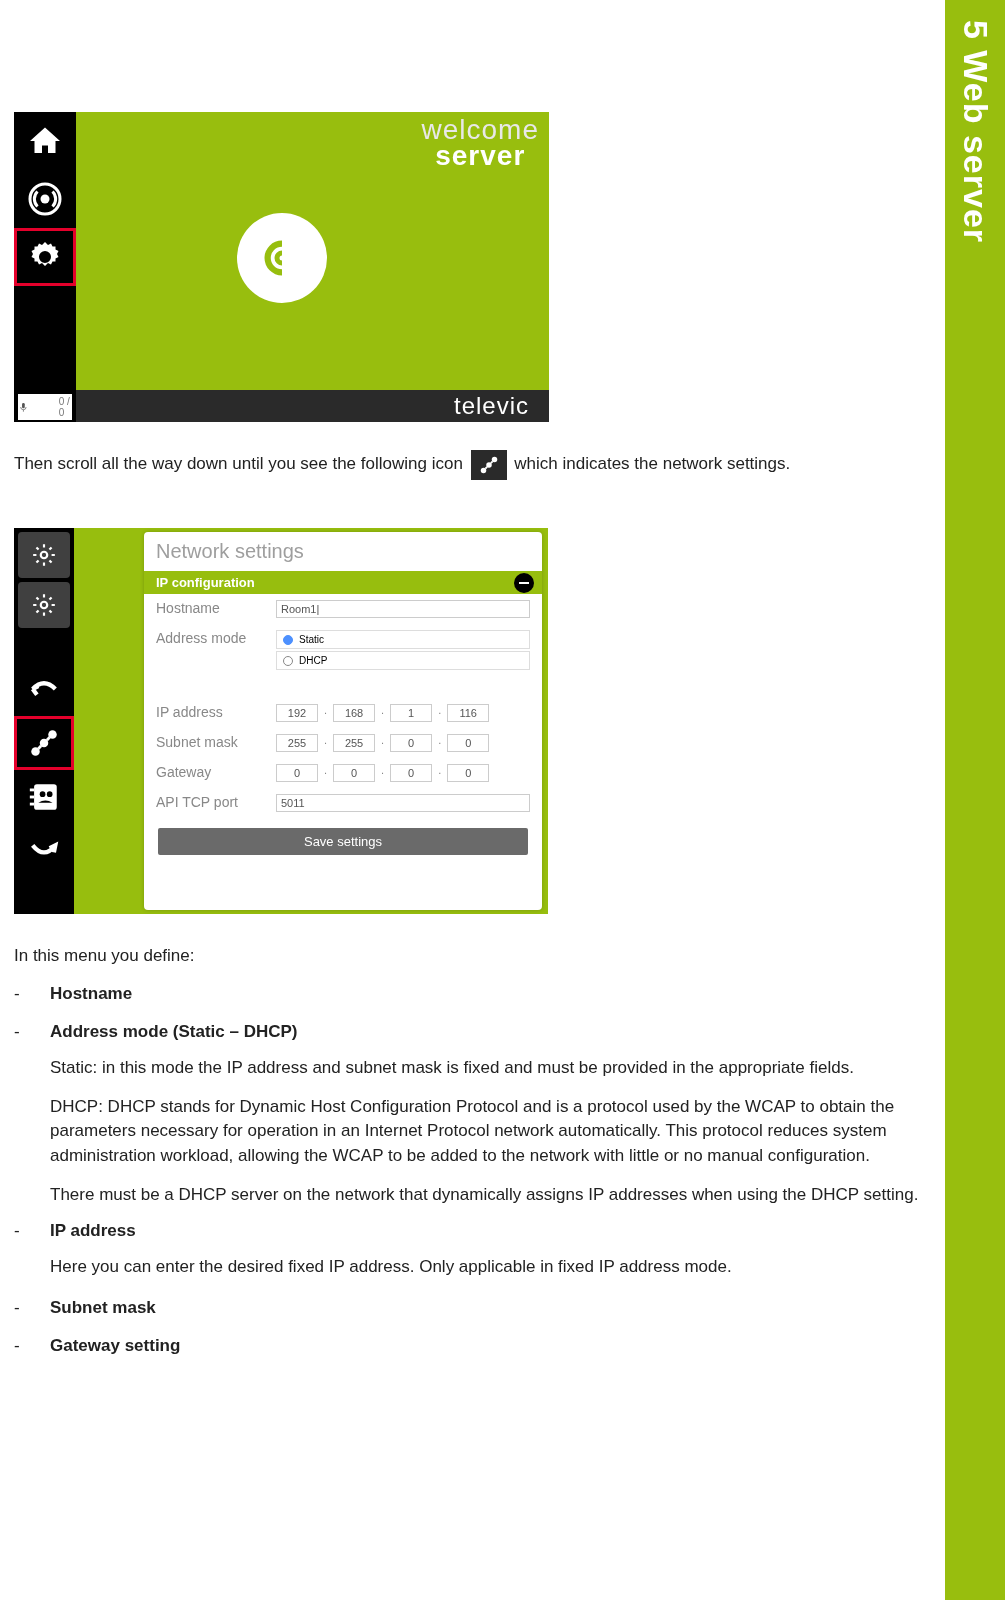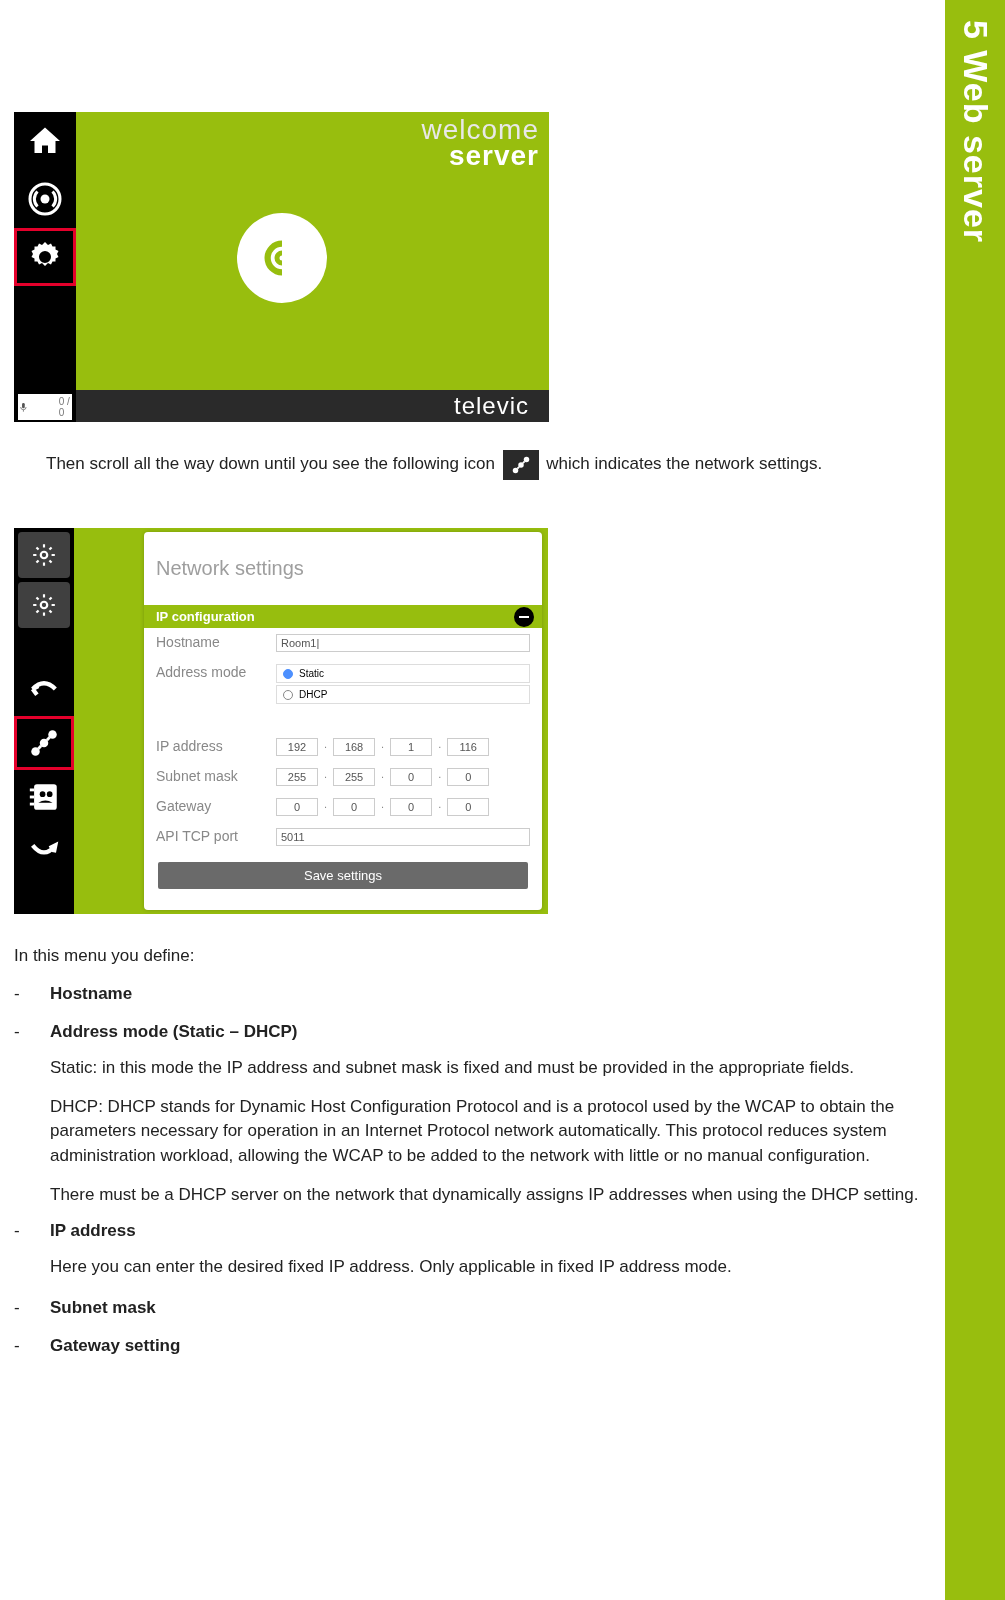--- a/index.html
+++ b/index.html
@@ -13,43 +13,43 @@
 
 
 .shot1 { position: absolute; top: 112px; left: 0; width: 535px; height: 310px; background: #98BE0E; overflow: hidden; }
 .shot1-side { position: absolute; left: 0; top: 0; width: 62px; height: 100%; background: #000; }
 .side-icon { width: 62px; height: 58px; display: flex; align-items: center; justify-content: center; }
 .side-icon svg { width: 36px; height: 36px; }
 .side-icon.home svg { fill: #fff; }
 .side-icon.wifi svg { fill: #fff; }
 .side-icon.gear { border: 3px solid #E4002B; }
 .side-icon.gear svg { fill: #fff; }
-.welcome-box { position: absolute; right: 10px; top: 2px; color: #fff; text-align: right; }
+.welcome-box { position: absolute; right: 10px; top: 2px; color: #fff; text-align: center; }
 .welcome-light { font-size: 28px; color: #e8e8e8; font-weight: 300; letter-spacing: 1px; }
 .welcome-bold { font-size: 28px; color: #fff; font-weight: bold; letter-spacing: 1px; margin-top: -6px; }
 .center-logo { position: absolute; left: 50%; top: 50%; transform: translate(-50%, -60%); width: 90px; height: 90px; border-radius: 50%; background: #fff; display: flex; align-items: center; justify-content: center; }
 .televic-bar { position: absolute; bottom: 0; left: 62px; right: 0; height: 32px; background: #2a2a2a; color: #fff; text-align: right; padding-right: 20px; line-height: 32px; font-size: 24px; font-family: Arial; letter-spacing: 1px; }
 .mic-ind { position: absolute; left: 4px; bottom: 2px; width: 54px; height: 26px; background: #fff; font-size: 10px; color: #777; display: flex; align-items: center; padding-left: 2px; gap: 29px; }
 
 
-.p1 { position: absolute; top: 450px; left: 0; width: 900px; font-size: 17px; line-height: 1.5; color: #222; margin-left: 32px; }
+.p1 { position: absolute; top: 450px; left: 0; width: 900px; font-size: 17px; line-height: 1.5; color: #222; }
 .inline-icon { display: inline-block; width: 36px; height: 30px; background: #2a2a2a; vertical-align: middle; position: relative; margin: 0 3px; }
 .inline-icon svg { position: absolute; top: 4px; left: 7px; width: 22px; height: 22px; fill: #fff; }
 
 
 .shot2 { position: absolute; top: 528px; left: 0; width: 534px; height: 386px; background: #97BE0E; }
 .shot2-side { position: absolute; left: 0; top: 0; width: 60px; height: 100%; background: #000; }
 .s2icon { width: 60px; height: 54px; display: flex; align-items: center; justify-content: center; }
 .s2icon.gear1 { background: #404040; border-radius: 4px; margin: 4px; width: 52px; height: 46px; }
 .s2icon.gear2 { background: #404040; border-radius: 4px; margin: 4px; width: 52px; height: 46px; }
 .s2icon.arrow svg, .s2icon.chain svg, .s2icon.book svg, .s2icon.down svg { width: 34px; height: 34px; fill: #fff; }
 .s2icon.chain { border: 3px solid #E4002B; }
 .s2icon.gear1 svg, .s2icon.gear2 svg { width: 26px; height: 26px; fill: #fff; }
 .shot2-panel { position: absolute; left: 130px; top: 4px; width: 398px; height: 378px; background: #fff; border-radius: 4px; box-shadow: 0 0 4px rgba(0,0,0,0.2); }
-.ns-title { color: #9e9e9e; font-size: 20px; padding: 25px 12px; }
+.ns-title { color: #9e9e9e; font-size: 20px; padding: 8px 12px; }
 .ipconf { background: #97BE0E; color: #fff; font-weight: bold; padding: 4px 12px; position: relative; font-size: 13px; }
 .ipconf-minus { position: absolute; right: 8px; top: 2px; width: 20px; height: 20px; background: #000; border-radius: 50%; }
 .ipconf-minus:after { content: ''; position: absolute; left: 5px; top: 9px; width: 10px; height: 2px; background: #fff; }
 .frow { display: flex; padding: 6px 12px; align-items: flex-start; }
 .flabel { width: 120px; color: #fff; font-size: 14px; }
 .shot2-panel .flabel { color: #888; }
 .fcontrol { flex: 1; }
 .textin { width: 100%; border: 1px solid #ccc; padding: 2px 4px; font-size: 11px; color: #555; }
 .radio-row { border: 1px solid #ddd; padding: 3px 6px; font-size: 10px; display: flex; align-items: center; margin-bottom: 2px; }
 .radio-dot { width: 10px; height: 10px; border-radius: 50%; border: 1px solid #888; margin-right: 6px; }

